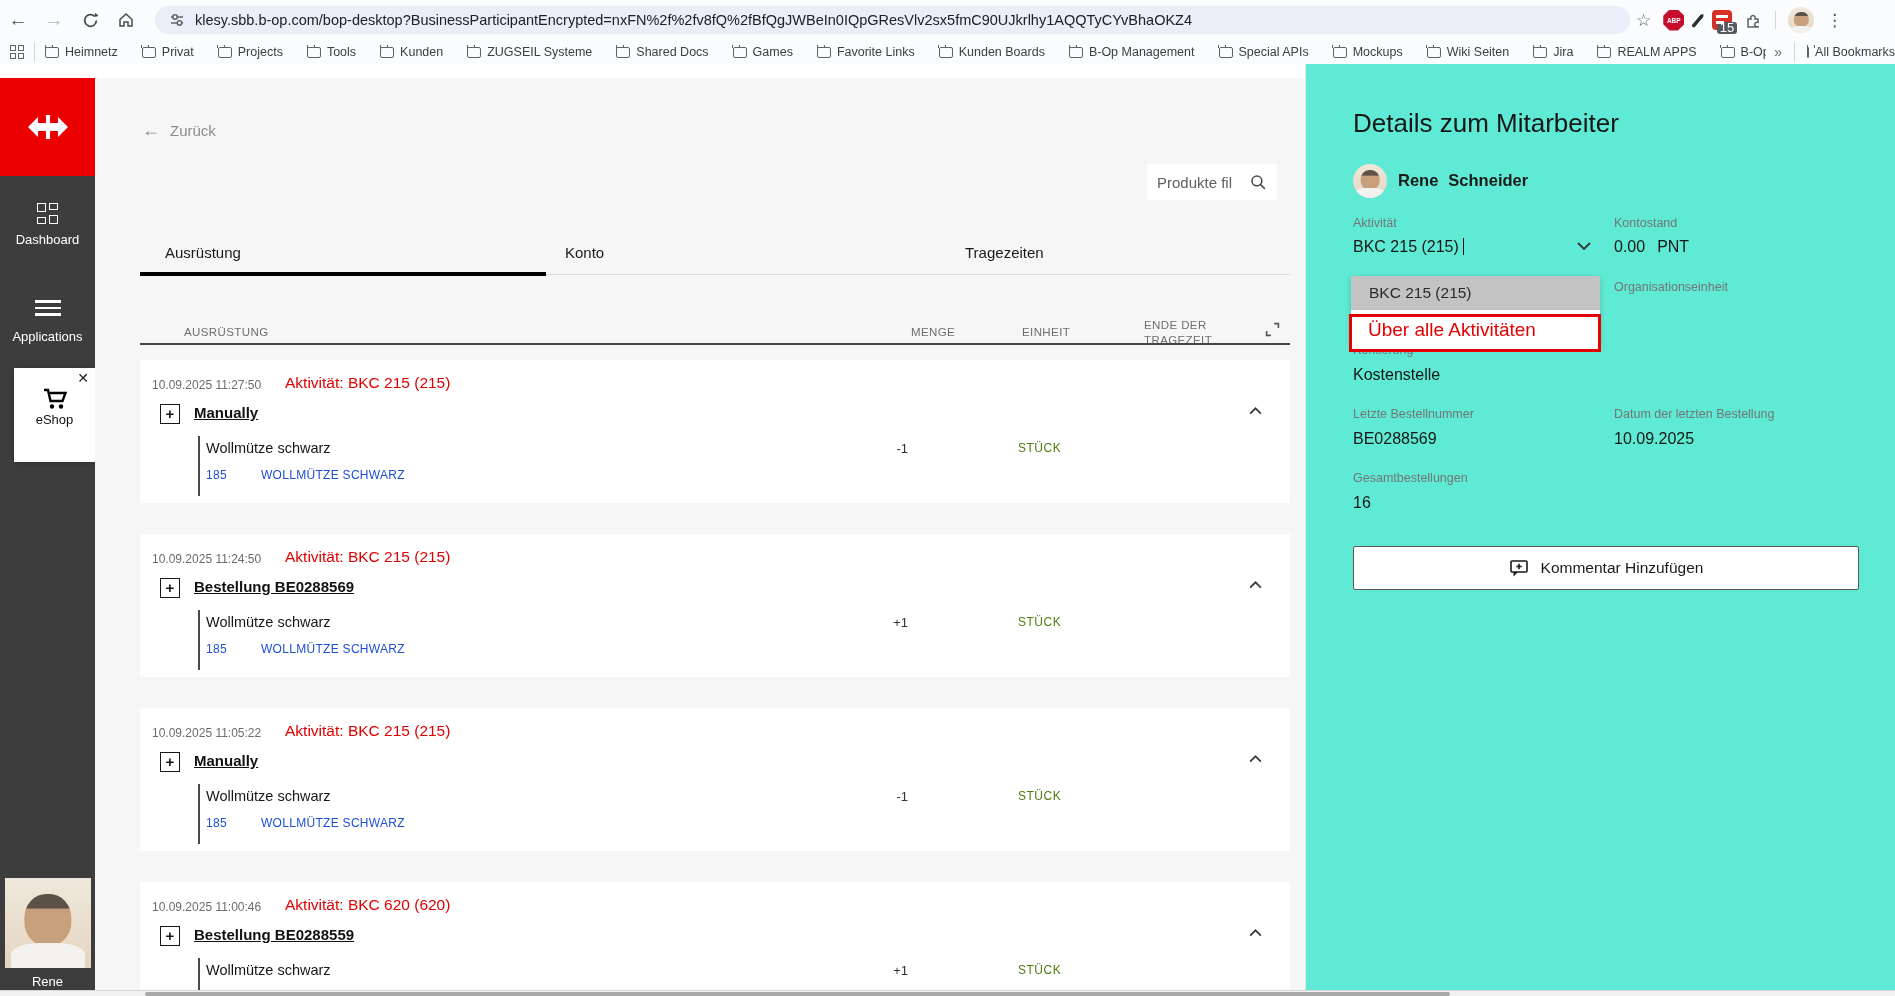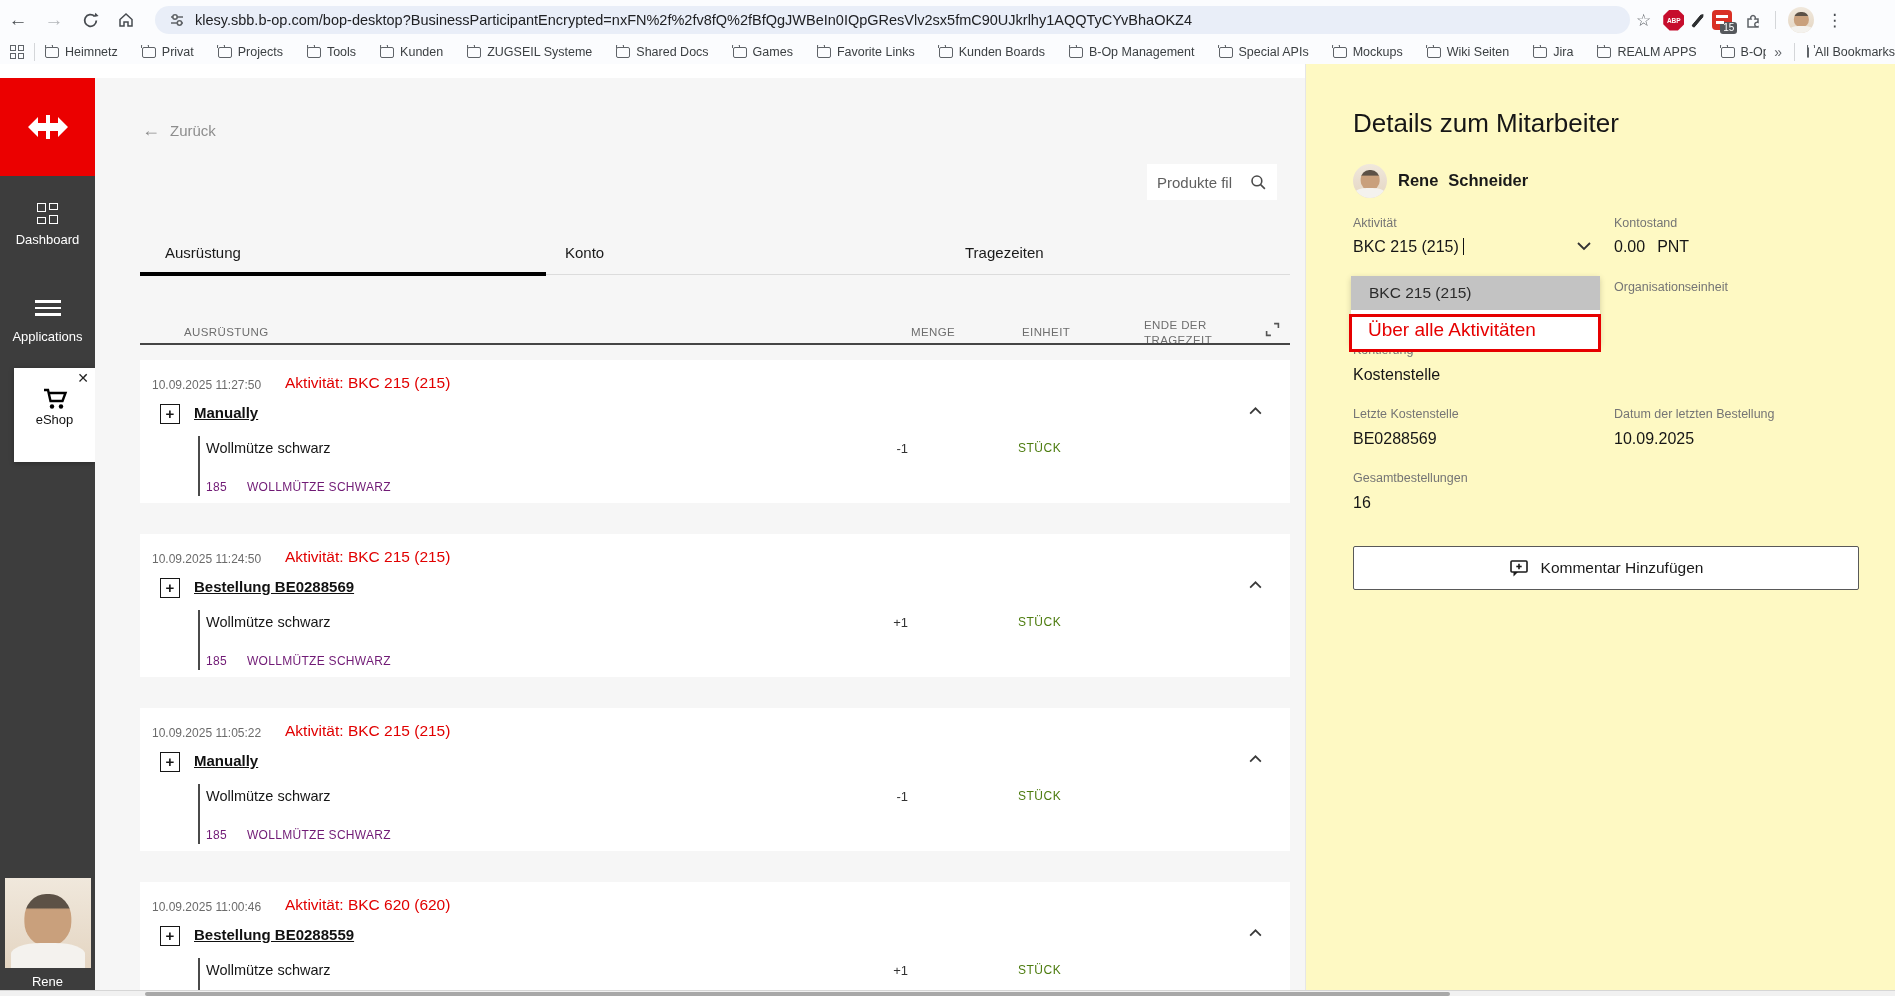--- a/index.html
+++ b/index.html
@@ -15,21 +15,21 @@
     display:flex; align-items:center; padding:9px 14px; overflow:hidden; }
   #omnibox .url { font-size:14.5px; color:#202124; white-space:nowrap; overflow:hidden; }
   .tb-icons { position:absolute; top:0; height:40px; display:flex; align-items:center; gap:14px; }
   .abp { width:21px; height:21px; background:#c60d2d; color:#fff; font-size:6.5px; font-weight:bold;
     display:flex; align-items:center; justify-content:center;
     clip-path:polygon(30% 0,70% 0,100% 30%,100% 70%,70% 100%,30% 100%,0 70%,0 30%); }
   .pen { width:4px; height:17px; background:#2d2f31; clip-path:polygon(50% 0,100% 15%,100% 100%,0 100%,0 15%); transform:rotate(40deg); border-radius:2px; }
   .redext { position:relative; width:20px; height:20px; background:#d93025; border-radius:4px; }
   .redext::before { content:""; position:absolute; left:4px; top:5px; width:12px; height:3px; background:#fff; }
   .redext::after { content:""; position:absolute; left:4px; top:11px; width:8px; height:3px; background:#fff; }
-  .ext-badge { position:absolute; right:-5px; bottom:-4px; background:#55585c; color:#fff; font-size:10px;
+  .ext-badge { position:absolute; right:-5px; bottom:-4px; background:#55585c; color:#fff; font-size:13px;
     padding:0 3px; border-radius:3px; line-height:12px; }
   .chrome-avatar { width:26px; height:26px; border-radius:50%; overflow:hidden; position:relative; }
   .vsep { width:1px; height:18px; background:#d4d6d9; }
   .dots { font-size:17px; color:#474b50; letter-spacing:0; }
 
   #bookmarksbar { position:absolute; left:0; top:40px; width:1895px; height:24px; background:#fbfcfe;
     display:flex; align-items:center; font-size:12.5px; color:#3c4043; }
   .bm-left { display:flex; align-items:center; gap:24px; overflow:hidden; flex:1; padding-left:10px; }
   .bm-item { display:flex; align-items:center; gap:6px; white-space:nowrap; cursor:pointer; }
   .folder { width:14px; height:11px; border:1.4px solid #5f6368; border-radius:2px; position:relative; }
@@ -83,24 +83,24 @@
   .c-date { position:absolute; left:12px; top:18px; font-size:12px; color:#6b6b6b;text-align:right; }
   .c-activity { position:absolute; left:145px; top:14px; font-size:15.5px; color:#e10000; }
   .plus-box { position:absolute; left:20px; top:44px; width:20px; height:20px; border:1.6px solid #161616; cursor:pointer; }
   .plus-box::before { content:"+"; position:absolute; left:0; top:-1px; width:100%; text-align:center; font-size:15px; font-weight:bold; color:#161616; line-height:20px; }
   .c-source { position:absolute; left:54px; top:44px; font-size:15px; font-weight:bold; text-decoration:underline; color:#111; cursor:pointer; }
   .c-chevron { position:absolute; left:1108px; top:46px; cursor:pointer; }
   .c-indent { position:absolute; left:58px; top:76px; width:2px; height:60px; background:#4a4a4a; }
   .c-product { position:absolute; left:66px; top:80px; font-size:14.5px; color:#161616; }
   .c-qty { position:absolute; left:688px; top:81px; width:80px; text-align:right; font-size:13px; color:#333; }
   .c-unit { position:absolute; left:878px; top:81px; font-size:12px; color:#4d7c0f; letter-spacing:.5px; }
-  .c-code { position:absolute; left:66px; top:108px; font-size:12px; color:#701a75; letter-spacing:.3px; display:flex; gap:20px;margin-top:12px; }
-
-  
-  #panel { position:absolute; left:1305px; top:0px; width:590px; height:932px; background:#fef9c3; border-left:1px solid #e6e6e6; }
+  .c-code { position:absolute; left:66px; top:108px; font-size:12px; color:#1d4ed8; letter-spacing:.3px; display:flex; gap:34px; }
+
+  
+  #panel { position:absolute; left:1305px; top:0px; width:590px; height:932px; background:#5eead4; border-left:1px solid #e6e6e6; }
   #panel-title { position:absolute; left:47px; top:44px; font-size:26px; color:#161616; }
   #emp-avatar { position:absolute; left:47px; top:100px; width:34px; height:34px; border-radius:50%; overflow:hidden; }
   #emp-name { position:absolute; left:92px; top:107px; font-size:16.5px; font-weight:bold; }
   #emp-name span + span { margin-left:10px; }
   .f-label { position:absolute; font-size:12.5px; color:#757575; }
   .f-value { position:absolute; font-size:16px; color:#161616; }
   .caret-bar { display:inline-block; width:1px; height:17px; background:#111; margin-left:4px; vertical-align:-3px; }
   #combo-chevron { position:absolute; left:270px; top:177px; cursor:pointer; }
   #kontostand-val b { font-weight:normal; margin-left:12px; }
 
@@ -439,21 +439,21 @@
     <span class="f-value" style="left:47px; top:302px">Kostenstelle</span>
 
     <div id="dropdown">
       <div class="dd-opt sel">BKC 215 (215)</div>
       <div class="dd-opt">BKC 620 (620)</div>
     </div>
     <div id="annotation">
       <span class="ann-text">Über alle Aktivitäten</span>
     </div>
 
-    <span class="f-label" style="left:47px; top:343px">Letzte Kostenstelle</span>
+    <span class="f-label" style="left:47px; top:343px">Letzte Bestellnummer</span>
     <span class="f-value" style="left:47px; top:366px">BE0288569</span>
     <span class="f-label" style="left:308px; top:343px">Datum der letzten Bestellung</span>
     <span class="f-value" style="left:308px; top:366px">10.09.2025</span>
     <span class="f-label" style="left:47px; top:407px">Gesamtbestellungen</span>
     <span class="f-value" style="left:47px; top:430px">16</span>
 
     <div id="comment-btn">
       <svg width="20" height="19" viewBox="0 0 19 19">
         <rect x="1.5" y="2" width="16" height="11" rx="1" fill="none" stroke="#1a1a1a" stroke-width="1.6"></rect>
         <path d="M4 13 V17.5 L8.5 13" fill="#1a1a1a"></path>

